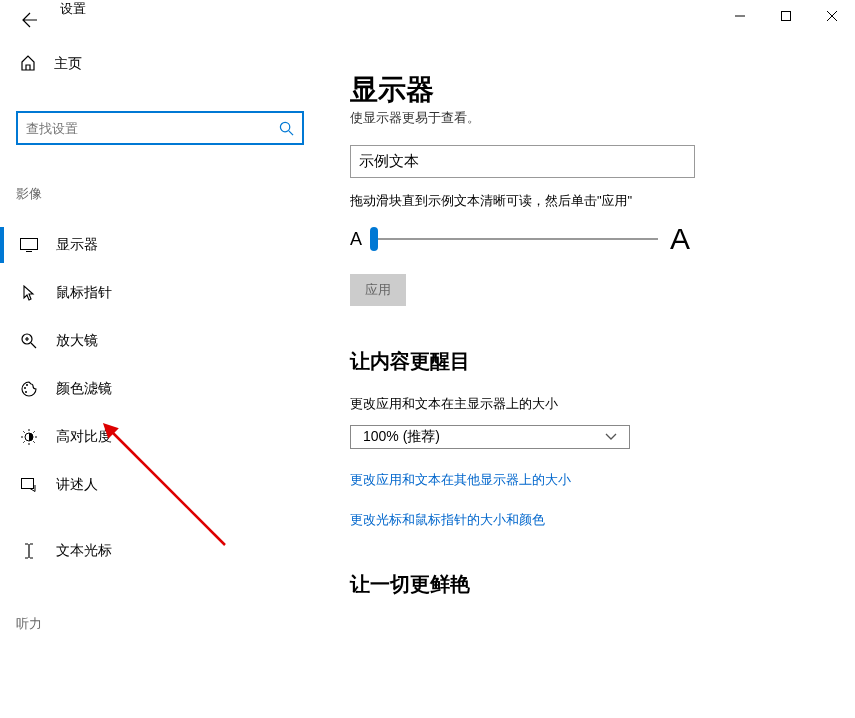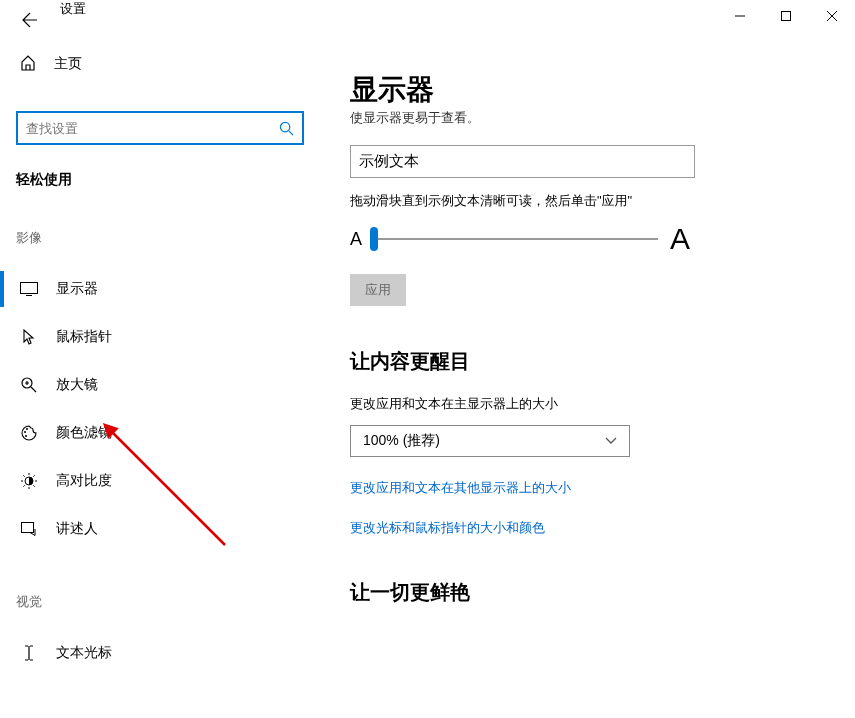--- a/index.html
+++ b/index.html
@@ -29,21 +29,21 @@
     .section-h2 { font-size: 20px; font-weight: 600; margin-top: 42px; }
     .sample-box { border: 1px solid #999; width: 345px; height: 33px; display: flex; align-items: center; padding: 0 8px; margin-top: 18px; font-size: 15px; }
     .slider-desc { font-size: 13px; margin-top: 14px; }
     .slider-row { display: flex; align-items: center; gap: 12px; margin-top: 12px; width: 340px; }
     .small-a { font-size: 18px; }
     .big-a { font-size: 30px; }
     .slider-track { flex: 1; height: 2px; background: #999; position: relative; }
     .slider-thumb { position: absolute; left: 0; top: 50%; transform: translate(-50%,-50%); width: 8px; height: 24px; background: #0078d4; border-radius: 4px; }
     .apply-btn { margin-top: 18px; width: 56px; height: 32px; background: #ccc; color: #666; border: none; font-size: 13px; cursor: default; }
     .setting-label { font-size: 13px; margin-top: 20px; }
-    .dropdown { margin-top: 12px; width: 280px; height: 32px; border: 1px solid #888; display: flex; align-items: center; justify-content: space-between; padding: 9px 12px; font-size: 14px; cursor: pointer; }
+    .dropdown { margin-top: 12px; width: 280px; height: 24px; border: 1px solid #888; display: flex; align-items: center; justify-content: space-between; padding: 9px 12px; font-size: 14px; cursor: pointer; }
     .link { color: #0066cc; font-size: 13px; margin-top: 22px; display: block; cursor: pointer; }
     .link2 { margin-top: 22px; }
     svg { display: block; }
     .red-arrow { position: absolute; pointer-events: none; }
   </style>
 </head>
 <body>
 
 <div class="header">
   <div class="back-btn">
@@ -80,21 +80,20 @@
         </svg>
       <span class="label">主页</span>
     </div>
     <div class="search-box">
       <input placeholder="查找设置" style="">
       <svg class="search-icon" width="15" height="15" viewBox="0 0 16 16">
           <circle cx="6.5" cy="6.5" r="5" stroke="#0078d4" stroke-width="1.3" fill="none"></circle>
           <path d="M10.5 10.5 L15 15" stroke="#0078d4" stroke-width="1.3"></path>
         </svg>
     </div>
-    <div class="category-title">轻松使用</div>
 
     <div class="section-label">影像</div>
     <div class="nav-list">
       <div class="nav-item active">
         <span class="icon">
             <svg width="18" height="14" viewBox="0 0 18 14">
               <rect x="0.5" y="0.5" width="17" height="11" stroke="#000" fill="none"></rect>
               <path d="M6 13.5 H12" stroke="#000"></path>
             </svg>
           </span>
@@ -142,21 +141,20 @@
         <span class="icon">
             <svg width="16" height="14" viewBox="0 0 16 14">
               <rect x="0.5" y="0.5" width="12" height="10" stroke="#000" fill="none"></rect>
               <path d="M9 10.5 L14 13.5 L14 7" stroke="#000" fill="none"></path>
             </svg>
           </span>
         <span>讲述人</span>
       </div>
     </div>
 
-    <div class="section-label">视觉</div>
     <div class="nav-list">
       <div class="nav-item">
         <span class="icon">
             <svg width="12" height="16" viewBox="0 0 12 16">
               <path d="M2 1 H5 M7 1 H10 M6 1 V15 M2 15 H5 M7 15 H10" stroke="#000" stroke-width="1.2"></path>
             </svg>
           </span>
         <span>文本光标</span>
       </div>
     </div>

